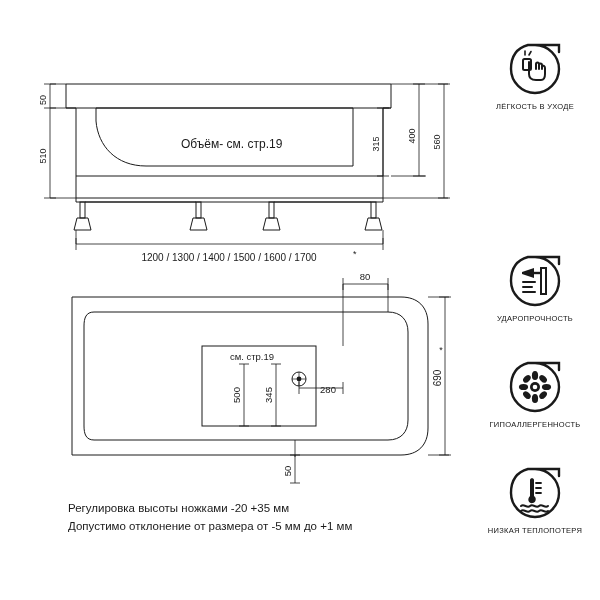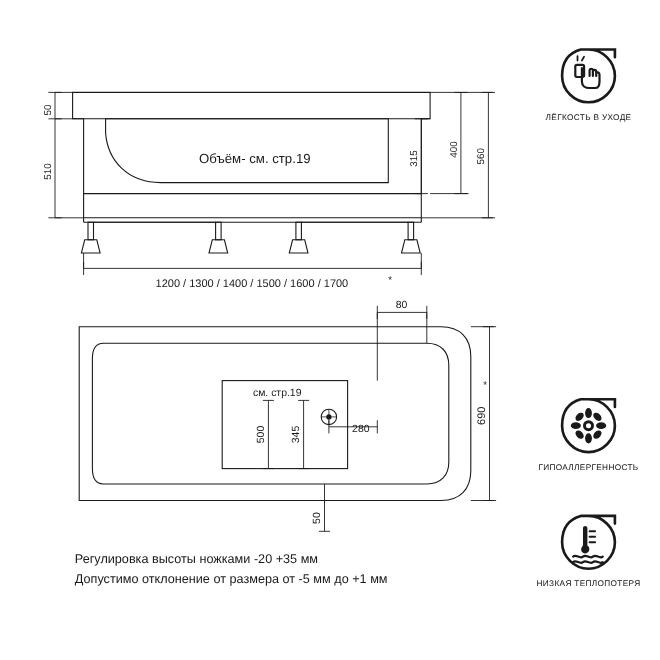--- a/index.html
+++ b/index.html
@@ -240,20 +240,34 @@
                    L34 27 M34 27 L34 23 C34 21 31 21 31 23 L31 27 M31 27 L31 22 C31 20 28 20 28 22 L28 27" fill="none" stroke="#1a1a1a" stroke-width="2" stroke-linejoin="round" stroke-linecap="round"></path>
           <rect x="15" y="17" width="8" height="11" rx="1.5" fill="none" stroke="#1a1a1a" stroke-width="2"></rect>
           <line x1="17" y1="13" x2="17" y2="9" stroke="#1a1a1a" stroke-width="1.6" stroke-linecap="round"></line>
           <line x1="21" y1="13" x2="23" y2="9.5" stroke="#1a1a1a" stroke-width="1.6" stroke-linecap="round"></line>
         </svg>
       </div>
       <div class="caption">ЛЁГКОСТЬ В УХОДЕ</div>
     </div>
 
 
+    <div class="feature" style="top:254px;">
+      <div class="badge">
+        <svg width="54" height="54" viewBox="0 0 54 54" xmlns="http://www.w3.org/2000/svg">
+          <path d="M27 3 C40 3 51 14 51 27 C51 40 40 51 27 51 C14 51 3 40 3 27 C3 14 9 6 20 3 L51 3 L51 10" fill="none" stroke="#1a1a1a" stroke-width="2.4" stroke-linecap="round"></path>
+          <rect x="33" y="14" width="5" height="26" fill="none" stroke="#1a1a1a" stroke-width="2"></rect>
+          <path d="M14 18 L26 14 L26 24 L14 20 Z" fill="#1a1a1a"></path>
+          <line x1="26" y1="19" x2="32" y2="19" stroke="#1a1a1a" stroke-width="2.4"></line>
+          <line x1="15" y1="28" x2="27" y2="28" stroke="#1a1a1a" stroke-width="2" stroke-linecap="round"></line>
+          <line x1="15" y1="33" x2="24" y2="33" stroke="#1a1a1a" stroke-width="2" stroke-linecap="round"></line>
+          <line x1="15" y1="38" x2="27" y2="38" stroke="#1a1a1a" stroke-width="2" stroke-linecap="round"></line>
+        </svg>
+      </div>
+      <div class="caption">УДАРОПРОЧНОСТЬ</div>
+    </div>
 
     <div class="feature" style="top:360px;">
       <div class="badge">
         <svg width="54" height="54" viewBox="0 0 54 54" xmlns="http://www.w3.org/2000/svg">
           <path d="M27 3 C40 3 51 14 51 27 C51 40 40 51 27 51 C14 51 3 40 3 27 C3 14 9 6 20 3 L51 3 L51 10" fill="none" stroke="#1a1a1a" stroke-width="2.4" stroke-linecap="round"></path>
           <g fill="#1a1a1a">
             <circle cx="27" cy="27" r="5"></circle>
             <ellipse cx="27" cy="15.5" rx="3.1" ry="4.6"></ellipse>
             <ellipse cx="27" cy="38.5" rx="3.1" ry="4.6"></ellipse>
             <ellipse cx="15.5" cy="27" rx="4.6" ry="3.1"></ellipse>

